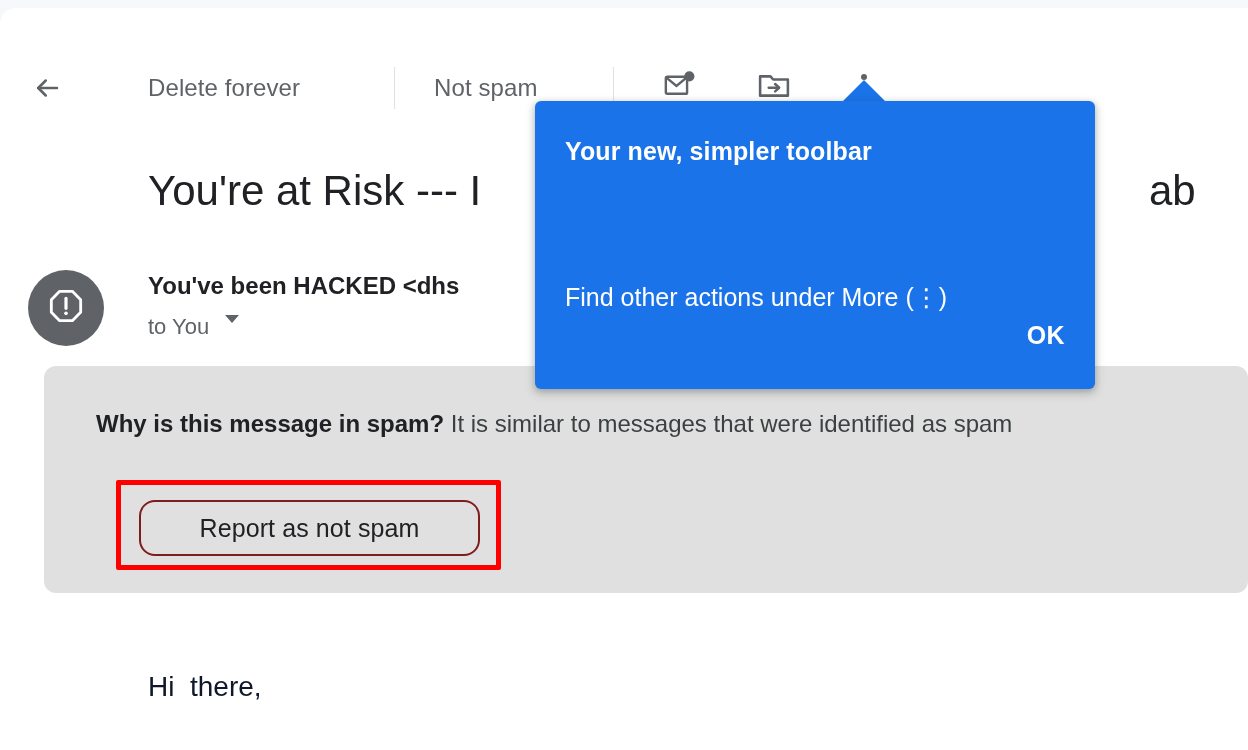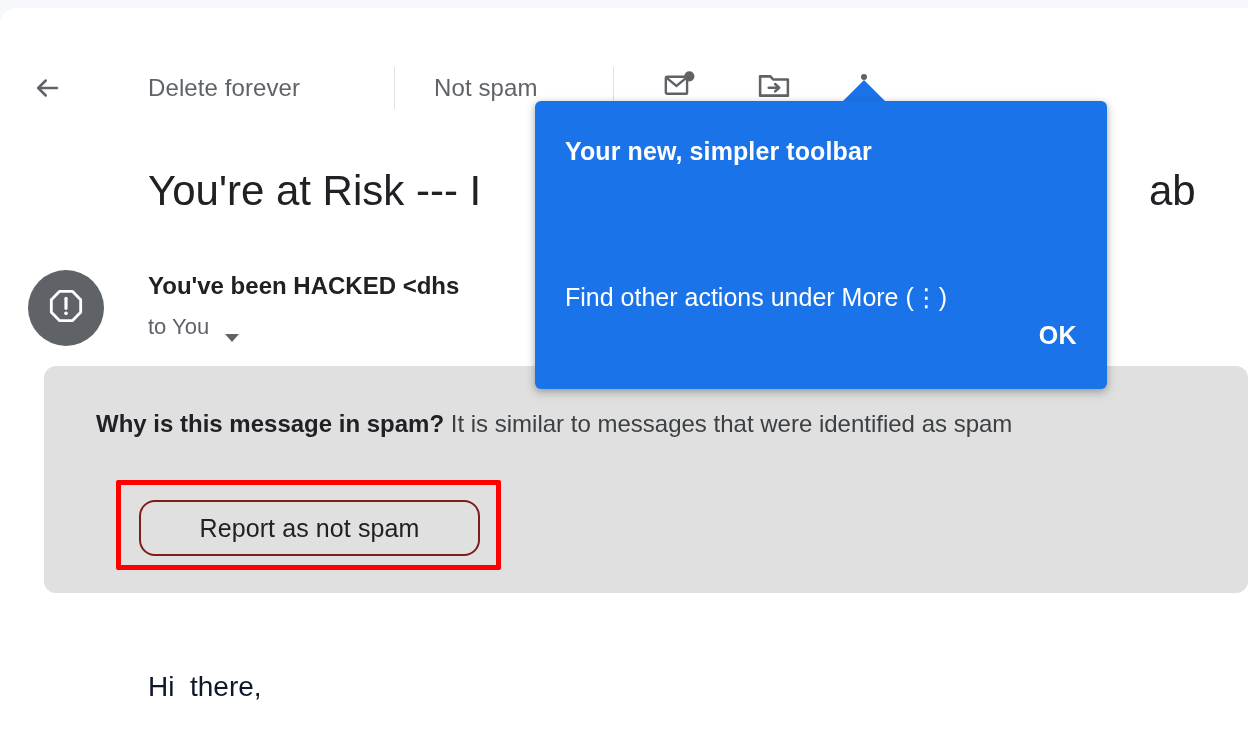--- a/index.html
+++ b/index.html
@@ -139,21 +139,21 @@
     font-weight: bold;
     line-height: 32px;
     white-space: nowrap;
   }
 
   #recipient-row {
     position: absolute;
     left: 148px;
     top: 304px;
     display: flex;
-    align-items: flex-end;
+    align-items: flex-start;
     gap: 16px;
     cursor: pointer;
   }
 
   #recipient-label {
     color: #5f6368;
     font-size: 22px;
     line-height: 30px;
     white-space: nowrap;
   }
@@ -235,21 +235,20 @@
   
   #toolbar-promo {
     position: absolute;
     left: 535px;
     top: 101px;
     width: 560px;
     height: 288px;
     background: #1a73e8;
     border-radius: 6px;
     box-shadow: 0 2px 6px rgba(60,64,67,0.30), 0 4px 10px 2px rgba(60,64,67,0.15);
-    padding-left: 12px;
   }
 
   #toolbar-promo-arrow {
     position: absolute;
     left: 842px;
     top: 80px;
     width: 0;
     height: 0;
     border-left: 22px solid transparent;
     border-right: 22px solid transparent;

